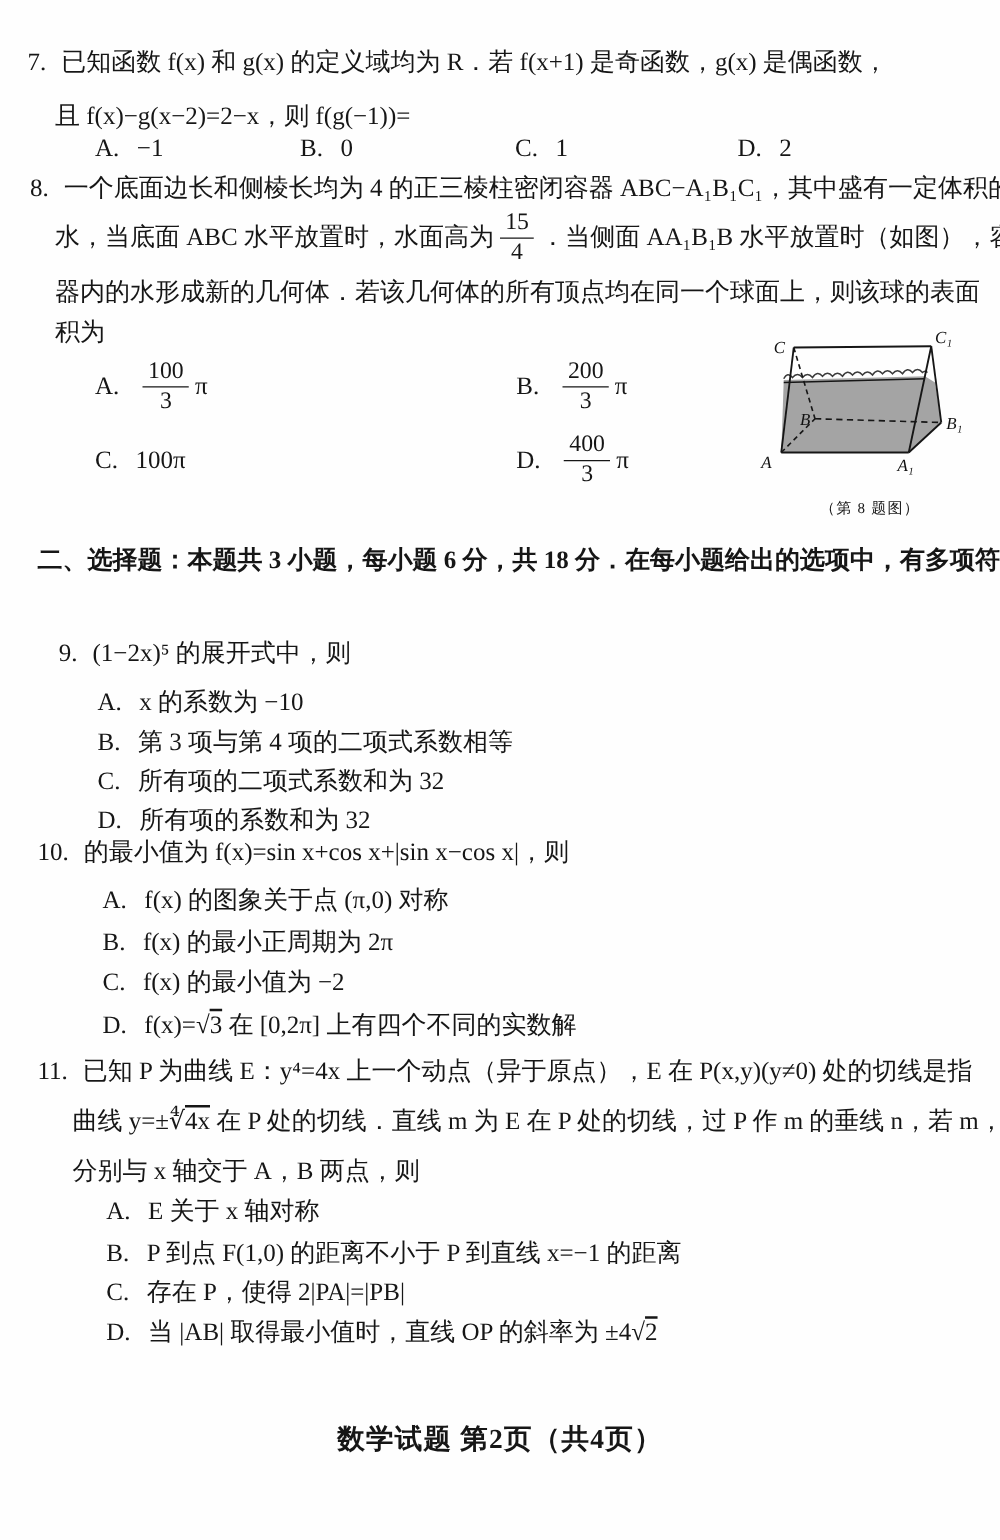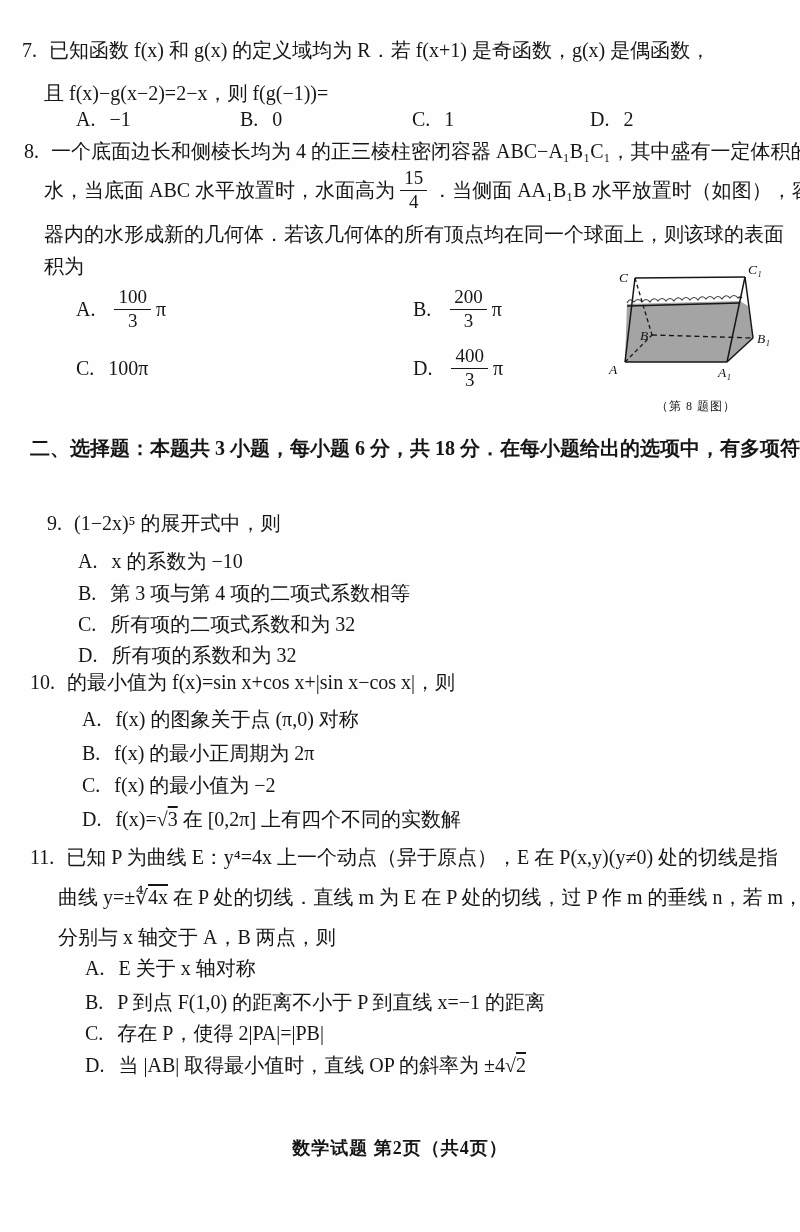--- a/index.html
+++ b/index.html
@@ -17,21 +17,21 @@
   .frac { display:inline-block; text-align:center; vertical-align:middle;
           margin:0 5px; line-height:1.08; font-size:19px; }
   .frac .num { display:block; padding:0 4px 1px; border-bottom:1.7px solid #161616; }
   .frac .den { display:block; padding-top:1px; }
   .rad { text-decoration:overline; }
   .figure { position:absolute; left:596px; top:256px; width:200px; }
   .figure svg { display:block; }
   .fig-label { font-style:italic; font-size:13.5px; fill:#111; font-family:"Liberation Serif","DejaVu Serif",serif; }
   .fig-caption { margin-top:14px; text-align:center; font-size:12px; letter-spacing:1px; }
   .footer { position:absolute; top:1136px; left:0; width:100%; text-align:center;
-            font-size:18px; font-weight:bold; letter-spacing:1px; }
+            font-size:22px; font-weight:bold; letter-spacing:1px; }
 </style>
 </head>
 <body>
 
 <div class="page">
 
   <div class="ln" style="left:22px; top:38px;">
     <span class="qnum">7.</span><span>已知函数 f(x) 和 g(x) 的定义域均为 R．若 f(x+1) 是奇函数，g(x) 是偶函数，</span>
   </div>
   <div class="ln" style="left:44px; top:81px;">且 f(x)−g(x−2)=2−x，则 f(g(−1))=</div>

